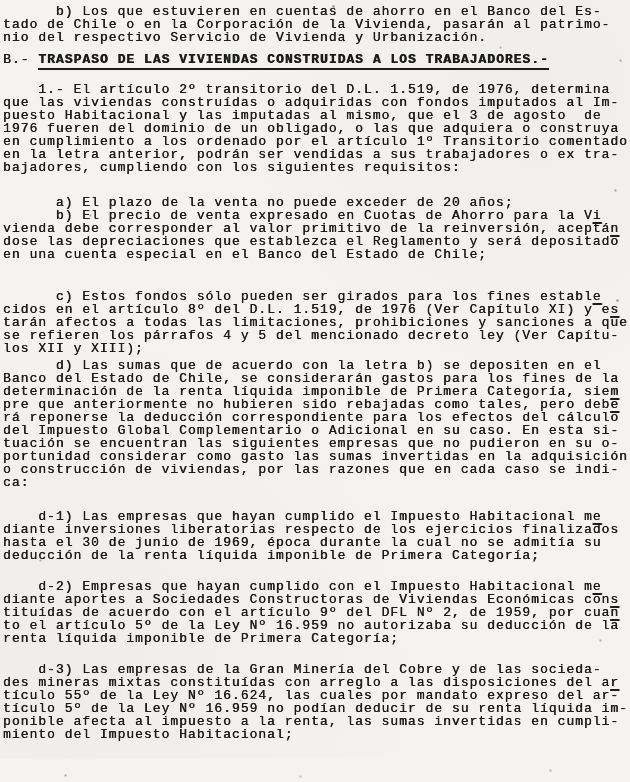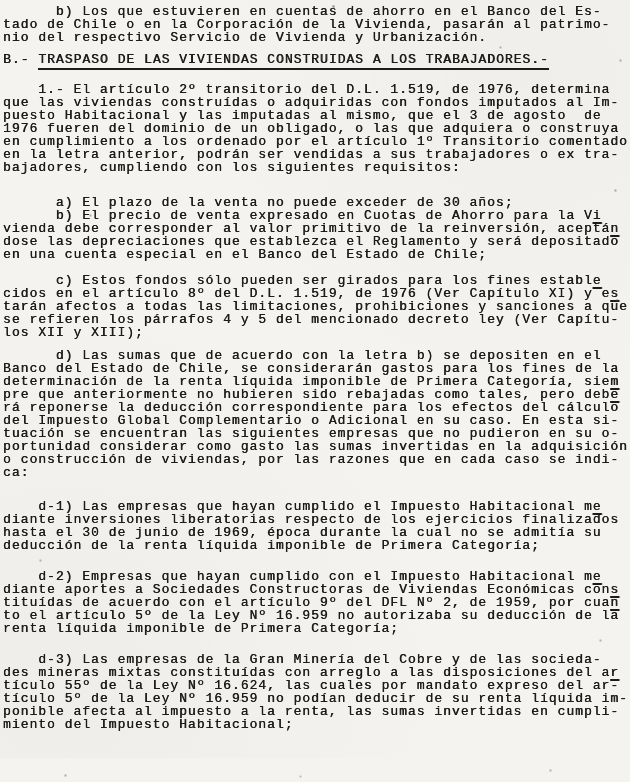--- a/index.html
+++ b/index.html
@@ -25,20 +25,21 @@
     text-shadow:0.35px 0 0 currentColor;
   }
   .txt u {
     text-decoration:underline;
     text-decoration-thickness:1.5px;
     text-underline-offset:2.5px;
   }
   .heading .underlined {
     border-bottom:2px solid var(--ink);
     padding-bottom:1px;
+    font-weight:bold;
   }
   .heading { text-shadow:0.55px 0 0 currentColor; }
   
   .noise {
     position:absolute; top:0; left:0; width:1px; height:1px;
     background:transparent; pointer-events:none;
     box-shadow:
       333px 6px 0 0.6px rgba(60,60,60,.55),
       500px 47px 0 0.4px rgba(80,80,80,.45),
       620px 60px 0 0.5px rgba(70,70,70,.4),
@@ -69,34 +70,34 @@
   <div class="txt heading" style="margin-top:9px"><span>B.- </span><span class="underlined">TRASPASO DE LAS VIVIENDAS CONSTRUIDAS A LOS TRABAJADORES.-</span></div>
 
   <div class="txt" style="margin-top:17px">    1.- El artículo 2º transitorio del D.L. 1.519, de 1976, determina
 que las viviendas construídas o adquiridas con fondos imputados al Im-
 puesto Habitacional y las imputadas al mismo, que el 3 de agosto  de
 1976 fueren del dominio de un obligado, o las que adquiera o construya
 en cumplimiento a los ordenado por el artículo 1º Transitorio comentado
 en la letra anterior, podrán ser vendidas a sus trabajadores o ex tra-
 bajadores, cumpliendo con los siguientes requisitos:</div>
 
-  <div class="txt" style="margin-top:22px">      a) El plazo de la venta no puede exceder de 30 años;</div>
+  <div class="txt" style="margin-top:22px">      a) El plazo de la venta no puede exceder de 20 años;</div>
 
   <div class="txt" style="">      b) El precio de venta expresado en Cuotas de Ahorro para la V<u>i</u>
 vienda debe corresponder al valor primitivo de la reinversión, aceptá<u>n</u>
 dose las depreciaciones que establezca el Reglamento y será depositado
 en una cuenta especial en el Banco del Estado de Chile;</div>
 
-  <div class="txt" style="margin-top:13px">      c) Estos fondos sólo pueden ser girados para los fines establ<u>e</u>
+  <div class="txt" style="margin-top:29px">      c) Estos fondos sólo pueden ser girados para los fines establ<u>e</u>
 cidos en el artículo 8º del D.L. 1.519, de 1976 (Ver Capítulo XI) y e<u>s</u>
 tarán afectos a todas las limitaciones, prohibiciones y sanciones a que
 se refieren los párrafos 4 y 5 del mencionado decreto ley (Ver Capítu-
 los XII y XIII);</div>
 
-  <div class="txt" style="margin-top:10px">      d) Las sumas que de acuerdo con la letra b) se depositen en el
+  <div class="txt" style="margin-top:4px">      d) Las sumas que de acuerdo con la letra b) se depositen en el
 Banco del Estado de Chile, se considerarán gastos para los fines de la
 determinación de la renta líquida imponible de Primera Categoría, sie<u>m</u>
 pre que anteriormente no hubieren sido rebajadas como tales, pero deb<u>e</u>
 rá reponerse la deducción correspondiente para los efectos del cálculo
 del Impuesto Global Complementario o Adicional en su caso. En esta si-
 tuación se encuentran las siguientes empresas que no pudieron en su o-
 portunidad considerar como gasto las sumas invertidas en la adquisición
 o construcción de viviendas, por las razones que en cada caso se indi-
 ca:</div>
 

